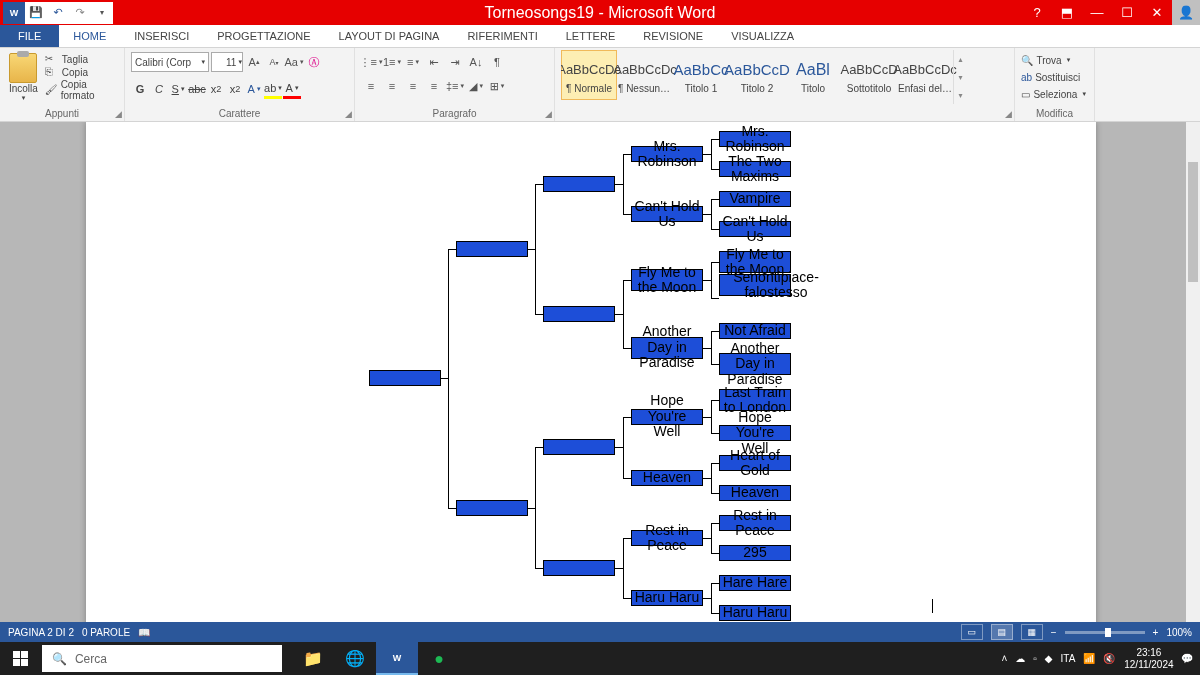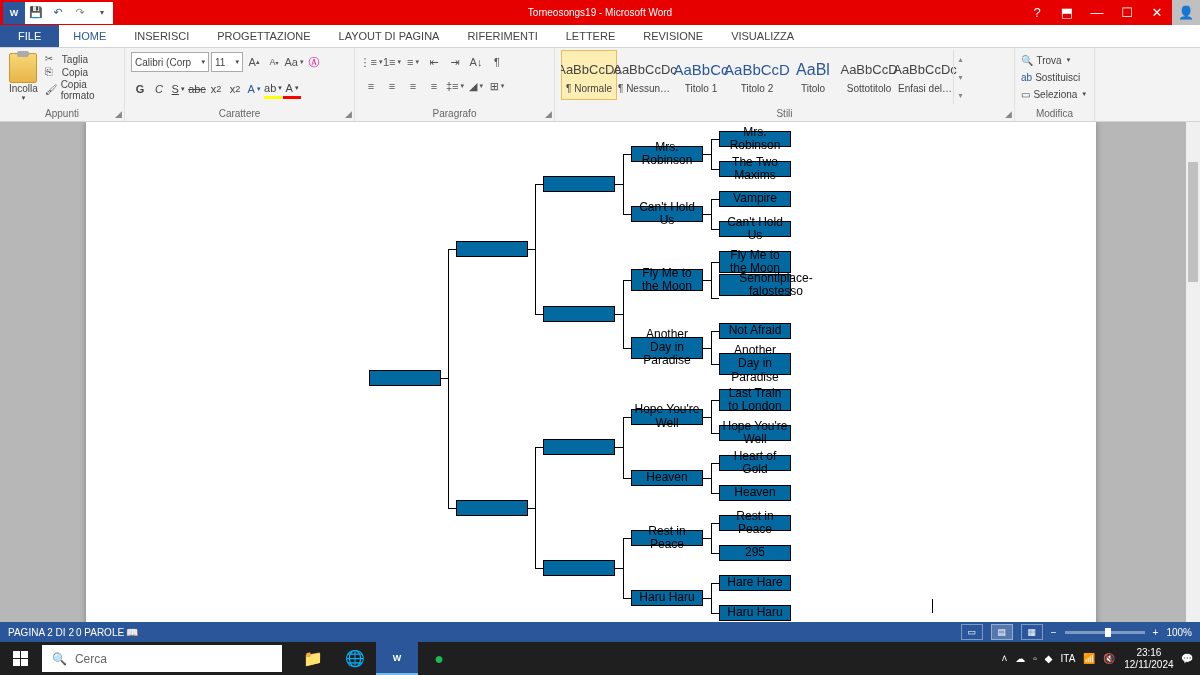--- a/index.html
+++ b/index.html
@@ -1,20 +1,20 @@
 <!DOCTYPE html>
 <html><head>
 <meta charset="utf-8">
 <style>
 *{margin:0;padding:0;box-sizing:border-box;font-family:"Segoe UI",Arial,sans-serif}
 body{width:1200px;height:675px;overflow:hidden;background:#fff;position:relative}
 .titlebar{height:25px;background:#e60000;display:flex;align-items:center;position:relative;color:#fff}
 .qa{display:flex;align-items:center;gap:0px;padding-left:3px}
 .qa span{width:22px;height:22px;display:flex;align-items:center;justify-content:center;font-size:11px}
-.title-center{position:absolute;left:50%;transform:translateX(-50%);font-size:10px}
+.title-center{position:absolute;left:50%;transform:translateX(-50%);font-size:16px}
 .title-right{position:absolute;right:0;display:flex;align-items:center}
 .title-right span{width:30px;height:25px;display:flex;align-items:center;justify-content:center;font-size:13px}
 .tabs{height:23px;background:#fff;display:flex;border-bottom:1px solid #d4d4d4}
 .tab{padding:0 14px;font-size:11px;color:#444;display:flex;align-items:center;cursor:pointer}
 .tab.file{background:#2b579a;color:#fff;padding:0 18px}
 .tab.active{color:#2b579a}
 #ribbon{height:74px;background:#f3f3f3;border-bottom:1px solid #d4d4d4;display:flex;font-size:10px;color:#444}
 .group{border-right:1px solid #e0e0e0;padding:2px 6px 0 6px;display:flex;flex-direction:column;justify-content:space-between;position:relative}
 .group-label{text-align:center;font-size:10px;color:#666;padding-bottom:2px}
 .dlaunch{position:absolute;right:2px;bottom:2px;font-size:9px;color:#888}
@@ -23,21 +23,21 @@
 .paste{display:flex;flex-direction:column;align-items:center;justify-content:center;width:38px}
 .paste-icon{width:28px;height:30px;background:linear-gradient(#f8d775,#e8b54a);border:1px solid #c99a2e;border-radius:2px;position:relative}
 .paste-icon::before{content:"";position:absolute;top:-3px;left:7px;width:12px;height:6px;background:#aaa;border-radius:2px}
 .clip-mini{display:flex;flex-direction:column;gap:1px;font-size:10px;justify-content:center}
 .clip-mini div{display:flex;align-items:center;gap:3px}
 .mini-icon{width:14px;height:12px;display:inline-block}
 .cut{color:#555}
 .font{width:230px}
 .fontrow1{display:flex;align-items:center;gap:2px;height:24px}
 .fontname{width:78px;height:20px;border:1px solid #ababab;background:#fff;font-size:10px;padding:0 3px;display:flex;align-items:center;justify-content:space-between}
-.fontsize{width:32px;height:20px;border:1px solid #ababab;background:#fff;font-size:10px;padding:0 3px;display:flex;align-items:center;justify-content:space-between}
+.fontsize{width:32px;height:20px;border:1px solid #ababab;background:#fff;font-size:10px;padding:0 14px;display:flex;align-items:center;justify-content:space-between}
 .sbtn{width:18px;height:20px;display:flex;align-items:center;justify-content:center;font-size:11px;color:#555}
 .fontrow2{display:flex;align-items:center;gap:1px;height:24px;margin-top:3px}
 .fbtn{width:18px;height:20px;display:flex;align-items:center;justify-content:center;font-size:11px}
 .para{width:200px}
 .pararow{display:flex;align-items:center;gap:1px;height:24px}
 .pbtn{width:20px;height:20px;display:flex;align-items:center;justify-content:center;font-size:11px;color:#555}
 .styles{width:460px}
 .styles-body{display:flex;gap:0;height:54px;overflow:hidden}
 .sbox{width:56px;height:50px;border:1px solid transparent;display:flex;flex-direction:column;align-items:center;justify-content:center;padding:2px}
 .sbox.sel{border:1px solid #f0b95a;background:#fdeeb3}
@@ -46,26 +46,26 @@
 .sprev.blue{color:#2b579a;font-size:15px}
 .slabel{font-size:10px;color:#444;white-space:nowrap;overflow:hidden;max-width:54px;text-overflow:ellipsis}
 .smore{width:14px;display:flex;flex-direction:column;border-left:1px solid #ddd}
 .smore span{flex:1;display:flex;align-items:center;justify-content:center;font-size:8px;color:#888}
 .edit{width:80px}
 .edit-body{display:flex;flex-direction:column;gap:1px;font-size:10px;padding-top:2px}
 .edit-body div{display:flex;align-items:center;gap:3px;height:16px}
 .doc{position:absolute;top:122px;left:0;right:14px;bottom:33px;background:#b7b7b7;overflow:hidden}
 .page{position:absolute;left:86px;top:0;width:1010px;height:100%;background:#fff;box-shadow:0 0 6px rgba(0,0,0,.3)}
 .bracket{position:absolute;left:0;right:0;top:0;bottom:0}
-.box{position:absolute;border:1px solid #000;background:#0369a1;font-size:12px;display:flex;align-items:center;justify-content:center;text-align:center;padding:0 2px;line-height:1.1}
+.box{position:absolute;border:1px solid #000;background:#1d4ed8;font-size:14px;display:flex;align-items:center;justify-content:center;text-align:center;padding:0 2px;line-height:1.1}
 .line{position:absolute;background:#000}
 .scrollbar{position:absolute;right:0;top:122px;bottom:33px;width:14px;background:#f0f0f0}
 .sthumb{position:absolute;left:2px;right:2px;top:40px;height:120px;background:#c0c0c0}
 .status{position:absolute;bottom:33px;left:0;right:0;height:20px;background:#2b579a;color:#fff;display:flex;align-items:center;font-size:10px;padding:0 8px;justify-content:space-between}
-.status-left{display:flex;gap:2px}
+.status-left{display:flex;gap:8px}
 .status-right{display:flex;align-items:center;gap:8px}
 .vbtn{width:22px;height:16px;display:flex;align-items:center;justify-content:center;border:1px solid rgba(255,255,255,.4);font-size:9px}
 .zoom{width:80px;height:3px;background:rgba(255,255,255,.4);position:relative}
 .zoom::after{content:"";position:absolute;left:50%;top:-3px;width:6px;height:9px;background:#fff}
 .taskbar{position:absolute;bottom:0;left:0;right:0;height:33px;background:#1f1f1f;display:flex;align-items:center;color:#fff}
 .start{width:40px;height:33px;display:flex;align-items:center;justify-content:center}
 .win{width:15px;height:15px;display:grid;grid-template-columns:1fr 1fr;grid-template-rows:1fr 1fr;gap:1px}
 .win span{background:#fff}
 .search{width:240px;height:27px;background:#fff;color:#666;display:flex;align-items:center;gap:8px;padding:0 10px;font-size:12px;margin-left:2px}
 .tbicons{display:flex;margin-left:10px;gap:0}
@@ -231,21 +231,20 @@
         <div class="sbox">
           <div class="sprev ">AaBbCcDc</div>
           <div class="slabel">Enfasi deli...</div>
         </div>
         <div class="smore">
           <span>▴</span>
           <span>▾</span>
           <span>▾</span>
         </div>
       </div>
-    <div class="group-label">Stili</div>
     <span class="dlaunch">◢</span>
   </div>
 
   <div class="group edit">
     <div class="edit-body">
       <div>🔍 <span>Trova</span> <span class="caret">▾</span></div>
       <div>
           <span style="color:#2b579a">ab</span> 
           <span>Sostituisci</span>
         </div>

